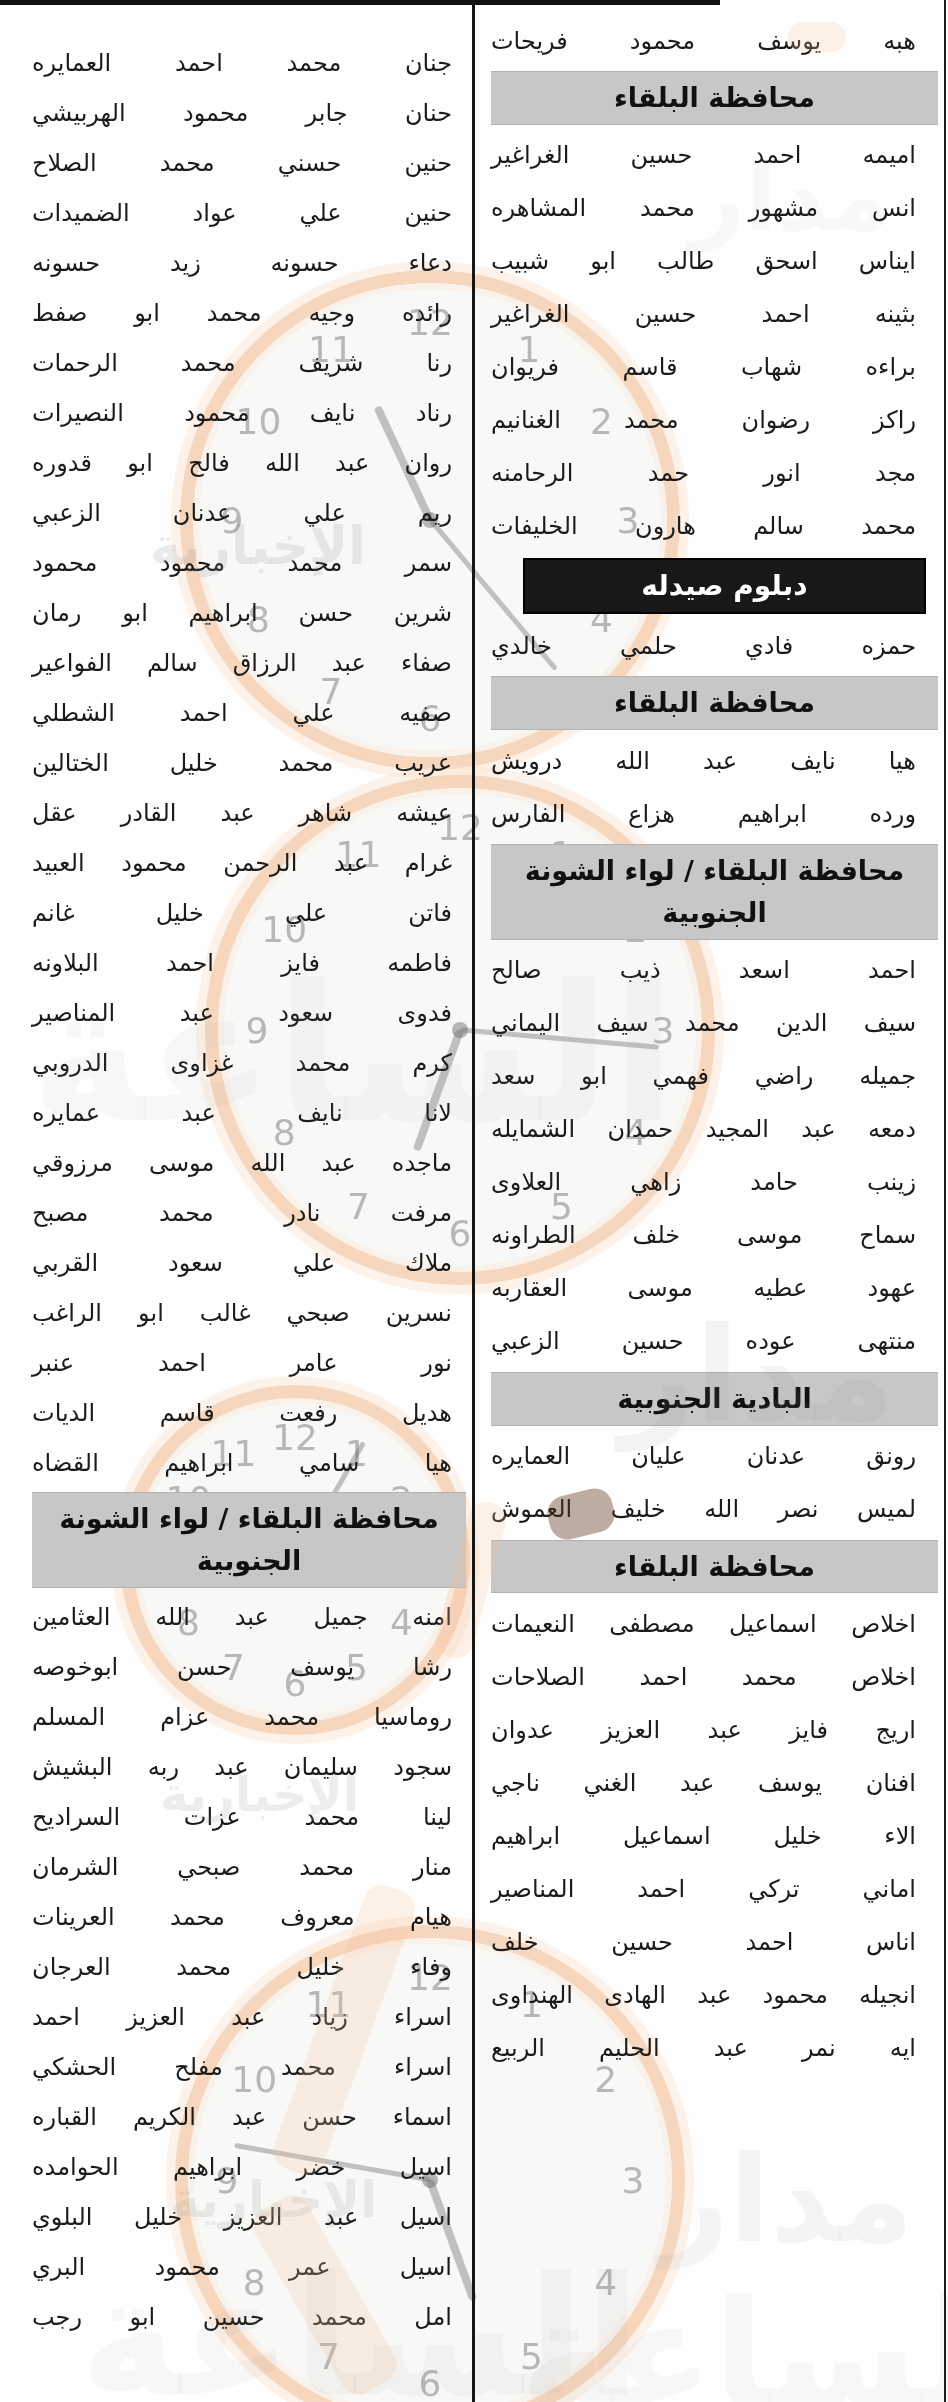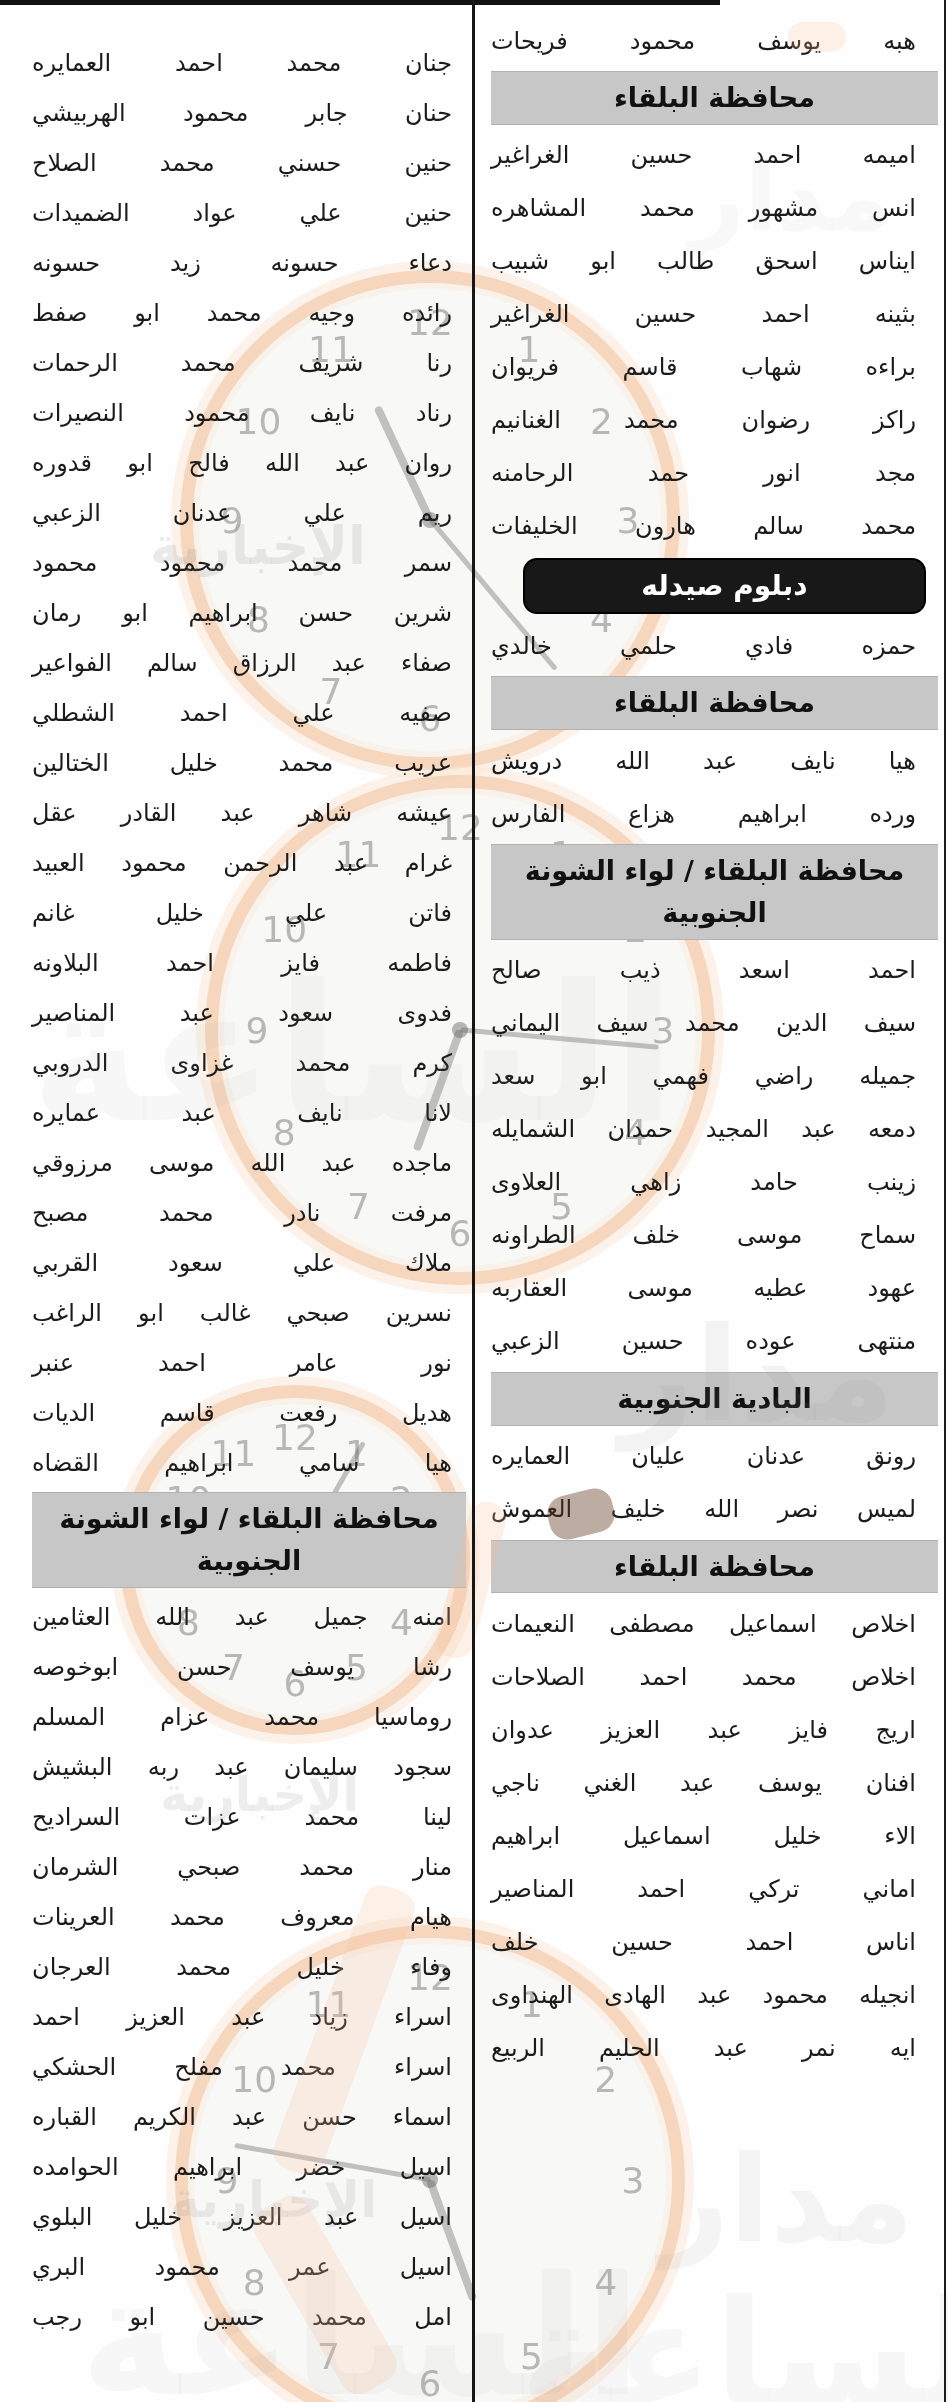--- a/index.html
+++ b/index.html
@@ -32,21 +32,21 @@
     color:#111;font-weight:bold;text-align:center;font-size:27px;line-height:1.55;
     padding:5px 4px;margin:4px 0;
   }
   .col-right .hdr{margin-left:14px;margin-right:4px;}
   .col-left  .hdr{margin-left:30px;margin-right:2px;}
   .bar{
     background:#181818;color:#fff;font-weight:bold;text-align:center;
     font-size:28px;line-height:1.3;padding:8px 4px;margin:5px 0;
     border:2px solid #000;
   }
-  .col-right .bar{margin-left:46px;margin-right:16px;border-radius:14px;}
+  .col-right .bar{margin-left:46px;margin-right:16px;}
   
   .wm-clock{position:absolute;border-radius:50%;z-index:0;pointer-events:none;
     border:13px solid rgba(246,203,170,0.75);
     box-shadow:0 0 0 9px rgba(250,228,208,0.45), inset 0 0 0 6px rgba(250,235,222,0.5);
     background:rgba(235,233,231,0.28);}
   .wm-num{position:absolute;z-index:0;color:rgba(130,130,130,0.55);font-size:36px;
     font-weight:normal;pointer-events:none;transform:translate(-50%,-50%);}
   .wm-hand{position:absolute;z-index:0;background:rgba(100,100,100,0.38);
     transform-origin:50% 100%;pointer-events:none;border-radius:4px;}
   .wm-dot{position:absolute;z-index:0;width:16px;height:16px;border-radius:50%;

